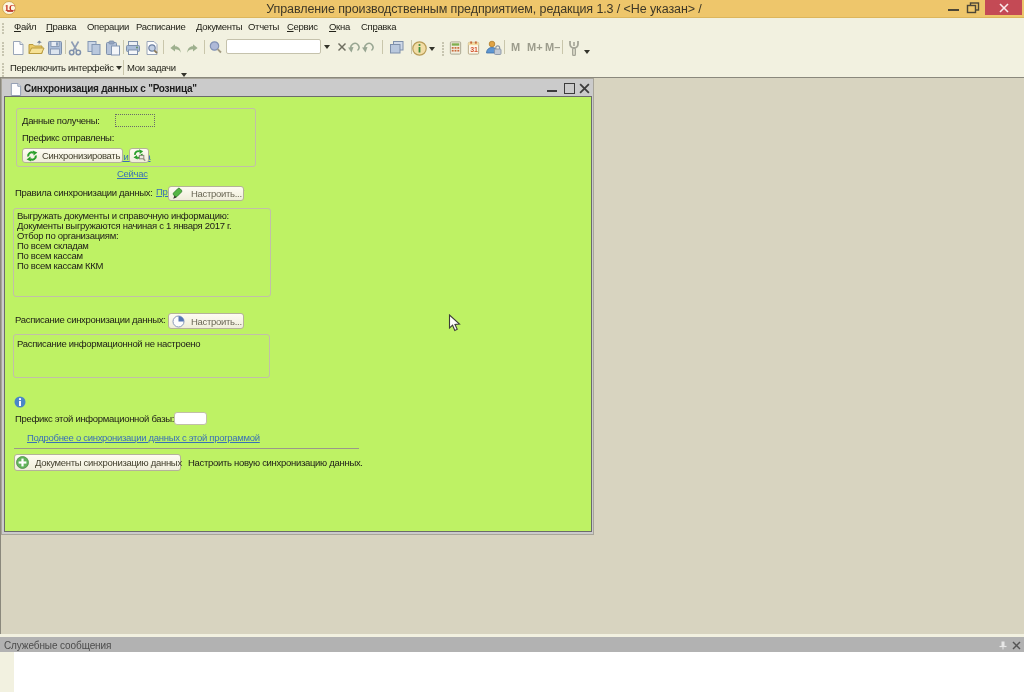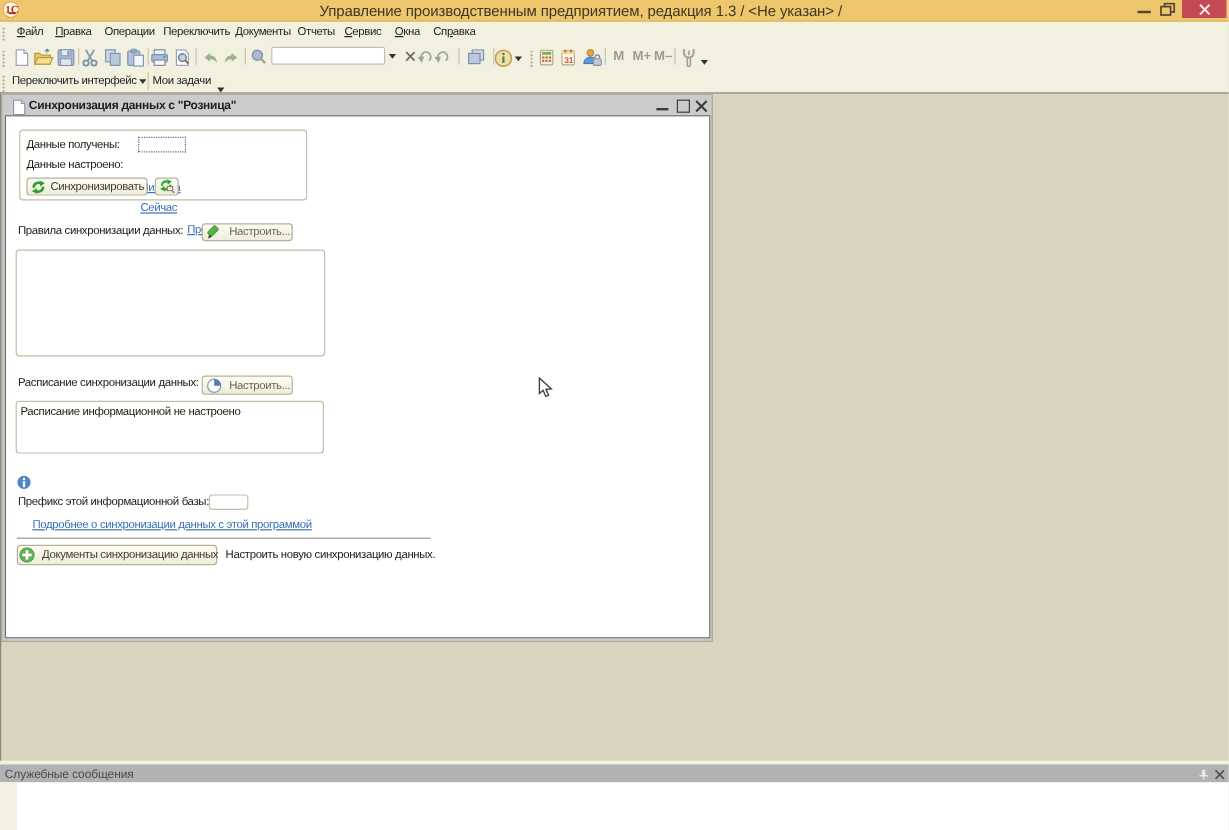--- a/index.html
+++ b/index.html
@@ -19,21 +19,21 @@
 .tb-caret { width:0; height:0; border-left:3.5px solid transparent; border-right:3.5px solid transparent; border-top:4px solid #33332a; }
 .mtxt { font-size:11px; color:#9c9c8c; font-weight:bold; }
 
 .r3txt { top:62px; font-size:9.5px; letter-spacing:-0.3px; color:#23231a; }
 
 #mdi { left:0; top:77px; width:1024px; height:557px; background:#d8d4c0; border-top:1px solid #8a887c; border-left:1px solid #8a887c; }
 
 #win { left:0; top:0; width:593px; height:457px; background:#cbcbcb; border:1px solid #a8a599; }
 #win-title { left:1px; top:1px; width:589px; height:17px; }
 #win-title-text { left:21px; top:3px; font-size:10px; letter-spacing:-0.25px; font-weight:bold; color:#1c1c1c; }
-#win-content { left:2px; top:17px; width:588px; height:436px; background:#ffffff; border:1px solid #6b6b6b; }
+#win-content { left:2px; top:17px; width:588px; height:436px; background:#bef264; border:1px solid #6b6b6b; }
 
 .lbl { font-size:9.5px; letter-spacing:-0.3px; color:#21211a; }
 .link { font-size:9.5px; letter-spacing:-0.3px; color:#3a70b7; text-decoration:underline;margin-top:36px; }
 .box { border:1px solid #c2bfa8; border-radius:3px; }
 .btn { background:linear-gradient(#fefcf2,#efedda); border:1px solid #b5b29a; border-radius:3px; }
 .btn-label { font-size:9.5px; letter-spacing:-0.3px; color:#44412f; }
 </style>
 </head>
 <body>
 
@@ -57,21 +57,21 @@
 
 <div class="gripdots" style="top:22px;left:2px">
     <i></i>
     <i></i>
     <i></i>
     <i></i>
   </div>
 <div class="abs menu-item" style="left:14px"><u>Ф</u>айл</div>
 <div class="abs menu-item" style="left:46px"><u>П</u>равка</div>
 <div class="abs menu-item" style="left:87px">Операции</div>
-<div class="abs menu-item" style="left:136px">Переключить</div>
+<div class="abs menu-item" style="left:136px">Расписание</div>
 <div class="abs menu-item" style="left:196px">Документы</div>
 <div class="abs menu-item" style="left:248px">Отчеты</div>
 <div class="abs menu-item" style="left:287px"><u>С</u>ервис</div>
 <div class="abs menu-item" style="left:329px"><u>О</u>кна</div>
 <div class="abs menu-item" style="left:361px">Сп<u>р</u>авка</div>
 
 <div class="gripdots" style="top:41px;left:2px">
     <i></i>
     <i></i>
     <i></i>
@@ -251,21 +251,21 @@
         <line x1="1" y1="1" x2="9" y2="9" stroke="#3c3c3c" stroke-width="1.6"></line>
           <line x1="9" y1="1" x2="1" y2="9" stroke="#3c3c3c" stroke-width="1.6"></line>
       </svg>
     </div>
     <div id="win-content" class="abs">
 
       <div class="abs box" style="left:11px;top:11px;width:240px;height:59px"></div>
       <div class="abs lbl" style="left:17px;top:18px">Данные получены:</div>
       <div class="abs" style="left:110px;top:17px;width:40px;height:13px;border:1px dotted #6a6a6a"></div>
       <div class="abs link" style="left:112px;top:18px">Никогда</div>
-      <div class="abs lbl" style="left:17px;top:35px">Данные настроено:</div>
+      <div class="abs lbl" style="left:17px;top:35px">Префикс отправлены:</div>
       <div class="abs link" style="left:112px;top:35px">Сейчас</div>
       <div class="abs btn" style="left:17px;top:51px;width:101px;height:15px"></div>
       <svg class="abs" style="left:21px;top:53px" width="12" height="12" viewBox="0 0 12 12">
         <path d="M2.2 6.5 A3.6 3.6 0 0 1 7.5 2.8" fill="none" stroke="#2ba02b" stroke-width="2.1"></path>
         <path d="M6.8 0.4 L11.4 2.6 L7.6 5.4 z" fill="#2ba02b"></path>
         <path d="M9.8 5.5 A3.6 3.6 0 0 1 4.5 9.2" fill="none" stroke="#2ba02b" stroke-width="2.1"></path>
         <path d="M5.2 11.6 L0.6 9.4 L4.4 6.6 z" fill="#2ba02b"></path>
       </svg>
       <div class="abs btn-label" style="left:37px;top:53px">Синхронизировать</div>
       <div class="abs btn" style="left:124px;top:51px;width:20px;height:15px"></div>
@@ -280,20 +280,21 @@
       <div class="abs link" style="left:151px;top:53px">Предупреждений нет</div>
 
       <div class="abs lbl" style="left:10px;top:90px">Правила синхронизации данных:</div>
       <div class="abs btn" style="left:163px;top:89px;width:76px;height:15px"></div>
       <svg class="abs" style="left:167px;top:90px" width="13" height="13" viewBox="0 0 13 13">
         <rect x="3" y="1" width="5" height="9" rx="1.5" transform="rotate(45 5.5 5.5)" fill="#55b544" stroke="#2f7a2a" stroke-width="0.7"></rect>
         <path d="M2.5 8.5 L1.2 11.8 4.5 10.5 z" fill="#3a3a30"></path>
       </svg>
       <div class="abs btn-label" style="left:186px;top:91px;color:#6b6856">Настроить...</div>
       <div class="abs box" style="left:8px;top:111px;width:258px;height:89px"></div>
+      <div class="abs lbl" style="left:12px;top:114px;line-height:10px">Выгружать документы и справочную информацию:<br>Документы выгружаются начиная с 1 января 2017 г.<br>Отбор по организациям:<br>По всем складам<br>По всем кассам<br>По всем кассам ККМ</div>
 
       <div class="abs lbl" style="left:10px;top:217px">Расписание синхронизации данных:</div>
       <div class="abs btn" style="left:163px;top:216px;width:76px;height:16px"></div>
       <svg class="abs" style="left:167px;top:218px" width="13" height="13" viewBox="0 0 13 13">
         <circle cx="6.5" cy="6.5" r="5.5" fill="#fdfdfd" stroke="#8898b8" stroke-width="1"></circle>
         <path d="M6.5 6.5 L6.5 1 A5.5 5.5 0 0 1 12 6.5 z" fill="#5577b5"></path>
       </svg>
       <div class="abs btn-label" style="left:186px;top:219px;color:#6b6856">Настроить...</div>
       <div class="abs box" style="left:8px;top:237px;width:257px;height:44px"></div>
       <div class="abs lbl" style="left:12px;top:241px">Расписание информационной не настроено</div>

